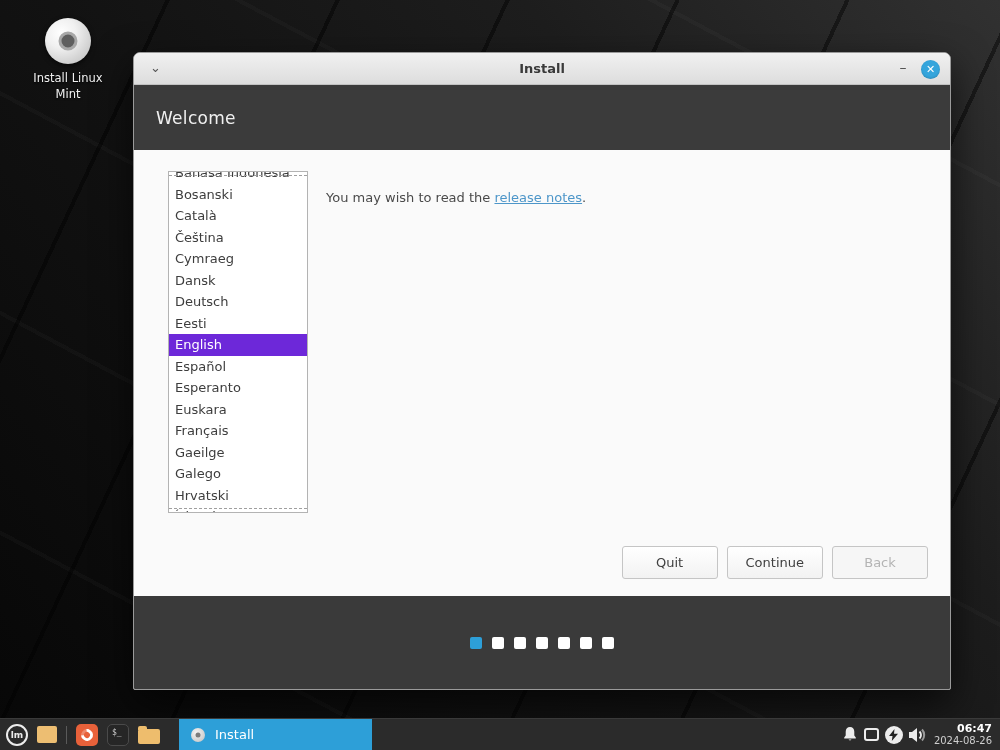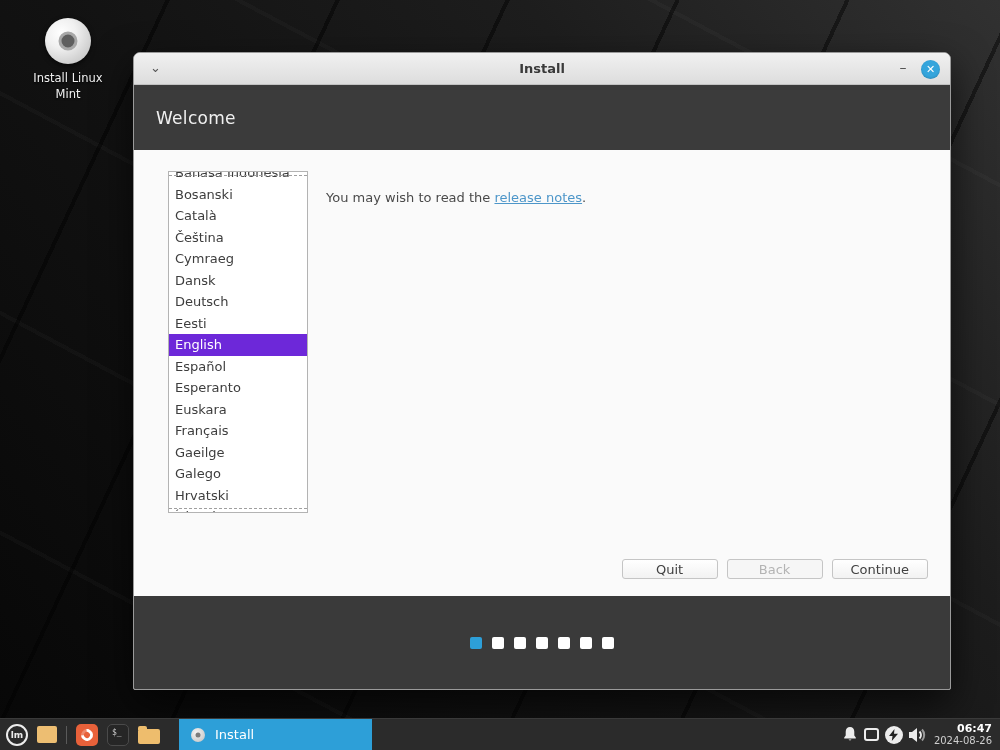--- a/index.html
+++ b/index.html
@@ -79,21 +79,21 @@
   .lang { height:21.5px; line-height:21.5px; padding-left:6px; font-size:13px; color:#3d3d3d;
           white-space:nowrap; cursor:pointer; }
   .lang:first-child { margin-top:-10px; }
   .lang.selected { background:#6d28d9; color:#ffffff; }
 
   .note { position:absolute; left:192px; top:40px; font-size:13px; color:#4a4a4a; }
   .note a { color:#4d96c9; text-decoration:underline; cursor:pointer; }
 
   .btn-row { position:absolute; right:22px; bottom:17px; display:flex; gap:9px; }
   .btn {
-    min-width:96px; height:20px; padding:0 18px;
+    min-width:96px; height:33px; padding:0 18px;
     background:linear-gradient(#ffffff,#f2f2f2);
     border:1px solid #c5c5c5; border-radius:3px;
     font-size:13px; color:#404040; font-family:inherit; cursor:pointer;
   }
   .btn:disabled { color:#b4b4b4; cursor:default; background:#f6f6f6; }
 
   .win-footer {
     height:93px; flex:0 0 93px; background:#3a3a3a;
     display:flex; align-items:center; justify-content:center;
   }
@@ -195,22 +195,22 @@
         <div class="lang">Hrvatski</div>
         <div class="lang">Íslenska</div>
       </div>
 
     <div class="note">
       <span>You may wish to read the </span><a>release notes</a><span>.</span>
     </div>
 
     <div class="btn-row">
       <button class="btn">Quit</button>
+      <button class="btn">Continue</button>
       <button class="btn" disabled="">Back</button>
-      <button class="btn">Continue</button>
     </div>
   </div>
 
   <div class="win-footer">
     <div class="dots">
         <span class="dot active"></span>
         <span class="dot"></span>
         <span class="dot"></span>
         <span class="dot"></span>
         <span class="dot"></span>

